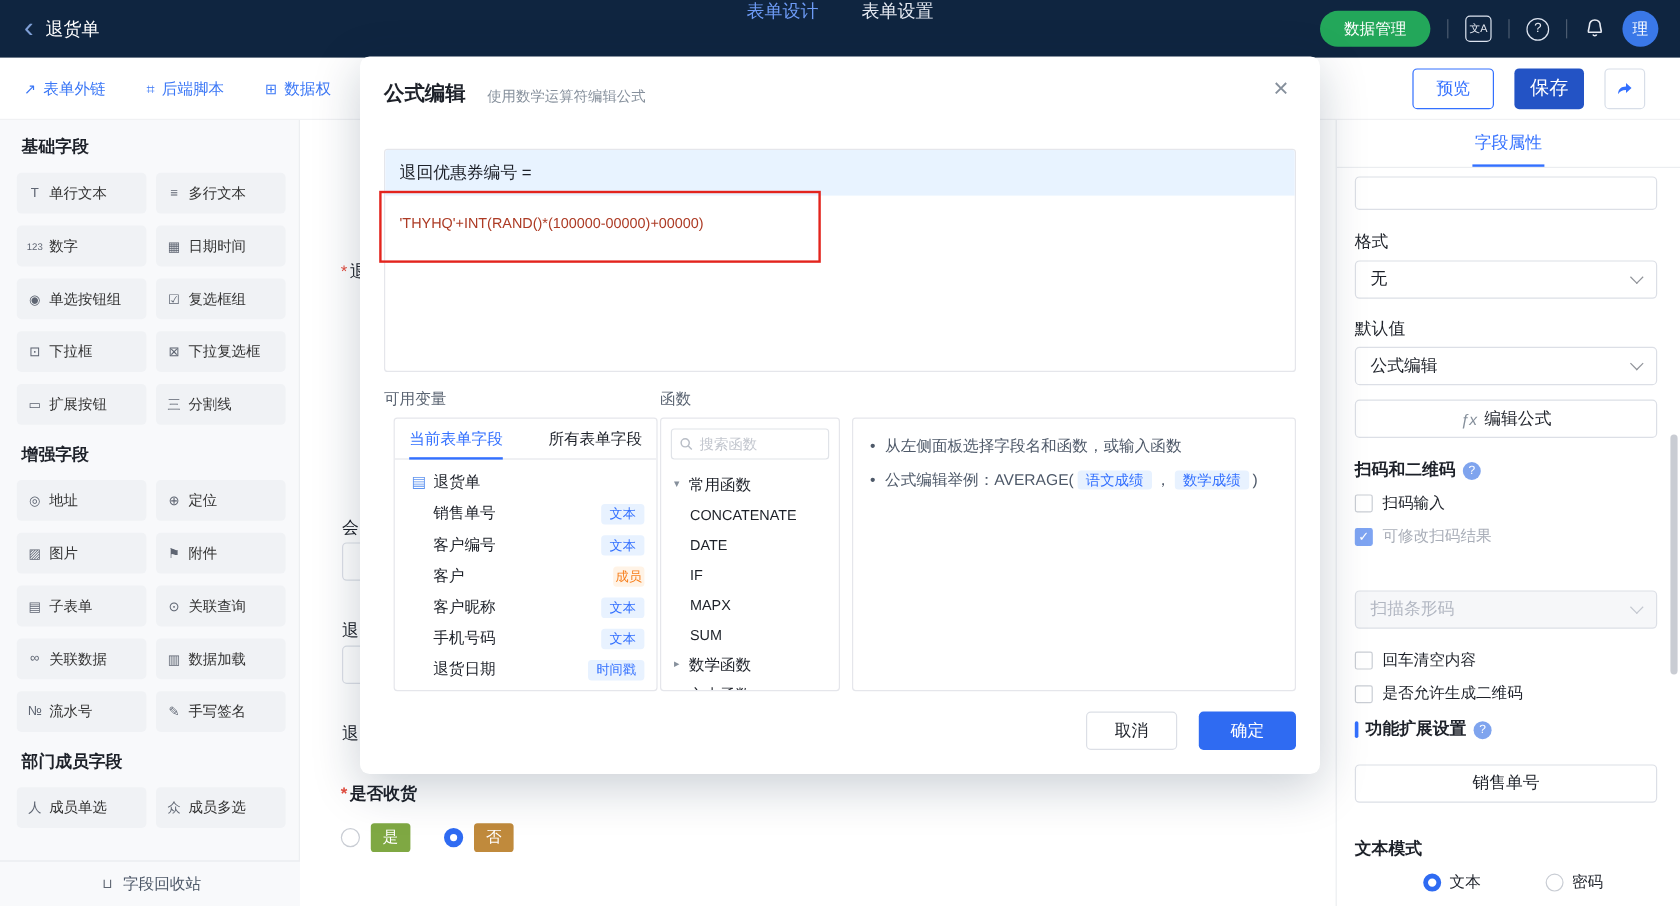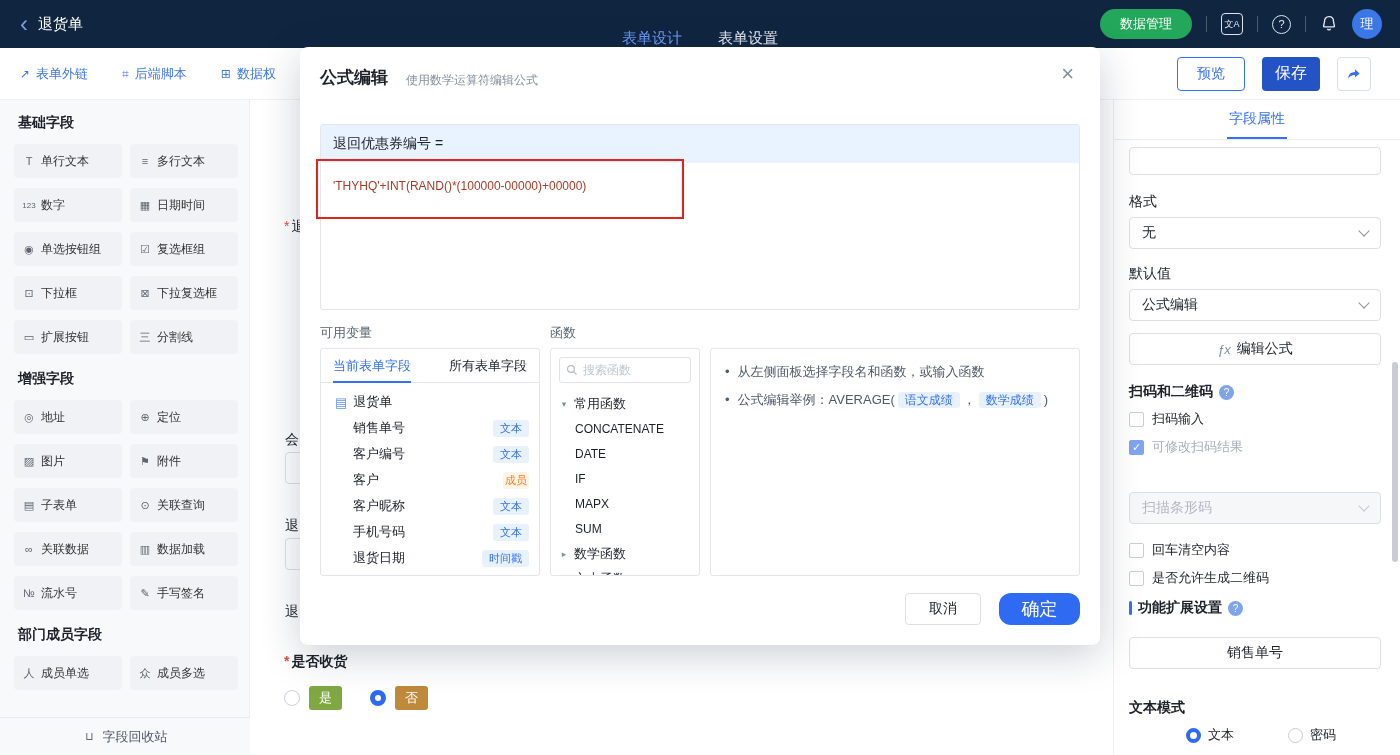--- a/index.html
+++ b/index.html
@@ -4,21 +4,21 @@
 <style>
   *{box-sizing:border-box;margin:0;padding:0}
   body{font-family:"Liberation Sans","DejaVu Sans",sans-serif;background:#fff}
   #app{position:relative;width:1400px;height:755px;background:#fff;overflow:hidden}
 
   
   .topbar{position:absolute;left:0;top:0;right:0;height:48px;background:#0F2540;display:flex;align-items:center;color:#fff;z-index:5}
   .tb-left{display:flex;align-items:center;gap:10px;padding-left:20px}
   .back{font-size:24px;line-height:20px;color:#7E9FD6;cursor:pointer}
   .tb-title{font-size:15px;font-weight:500;color:#FFFFFF}
-  .tb-tabs{position:absolute;left:50%;top:0;height:48px;transform:translateX(-50%);display:flex;gap:36px;align-items:flex-end}
+  .tb-tabs{position:absolute;left:50%;top:0;height:48px;transform:translateX(-50%);display:flex;gap:36px;align-items:flex-start}
   .tb-tab{font-size:15px;color:#E6EAF2;cursor:pointer}
   .tb-tab.active{color:#6D9BF5}
   .tb-right{margin-left:auto;display:flex;align-items:center;gap:14px;padding-right:18px}
   .btn-green{height:30px;padding:0 20px;border:none;border-radius:16px;background:#23A75A;color:#fff;font-size:13px;cursor:pointer}
   .tb-divider{width:1px;height:16px;background:rgba(255,255,255,.25)}
   .lang-box{width:22px;height:22px;border:1px solid #DDE4F0;border-radius:4px;font-size:9px;display:flex;align-items:center;justify-content:center;color:#E6EAF2;cursor:pointer}
   .help-circle{width:19px;height:19px;border:1.5px solid #DDE4F0;border-radius:50%;font-size:11px;display:flex;align-items:center;justify-content:center;color:#E6EAF2;cursor:pointer}
   .bell{display:flex;align-items:center;cursor:pointer}
   .avatar{width:30px;height:30px;border-radius:50%;background:#3A78E8;color:#fff;font-size:13px;display:flex;align-items:center;justify-content:center;cursor:pointer}
 
@@ -102,21 +102,21 @@
   .tago{background:#FFF3E6;color:#F77E1B;font-size:11px;padding:1px 2px;border-radius:3px}
   .search{margin:8px;height:26px;border:1px solid #E0E3E8;border-radius:3px;display:flex;align-items:center;gap:5px;padding:0 6px}
   .search input{border:none;outline:none;width:100px;font-size:12px;color:#4E5969;background:transparent}
   .search input::placeholder{color:#C2C6CE}
   .grow{height:25px;display:flex;align-items:center;gap:5px;padding-left:8px;font-size:13px;color:#1D2129;cursor:pointer}
   .gchev{font-size:9px;color:#86909C;width:10px;text-align:center}
   .frow{height:25px;display:flex;align-items:center;padding-left:24px;font-size:12px;color:#1D2129;cursor:pointer}
   .hrow{display:flex;gap:8px;font-size:13px;color:#4E5969;line-height:22px;margin-bottom:6px}
   .chip{background:#E8F2FF;color:#3370FF;font-size:12px;padding:1px 7px;border-radius:3px;margin:4px 3px}
   .btn-cancel{position:absolute;left:605px;top:546px;width:76px;height:32px;border:1px solid #DCDFE6;border-radius:4px;background:#fff;font-size:14px;color:#1D2129;cursor:pointer}
-  .btn-ok{position:absolute;left:699px;top:546px;width:81px;height:32px;border:none;border-radius:12px;background:#2F6BF2;font-size:18px;color:#fff;cursor:pointer}
+  .btn-ok{position:absolute;left:699px;top:546px;width:81px;height:32px;border:none;border-radius:4px;background:#2F6BF2;font-size:14px;color:#fff;cursor:pointer}
 </style>
 </head>
 <body>
 
 <div id="app">
 
   <header class="topbar">
     <div class="tb-left">
       <span class="back">‹</span>
       <span class="tb-title">退货单</span>
@@ -358,21 +358,21 @@
 
     <div class="fbox">
       <div class="fstrip">退回优惠券编号 =</div>
       <div class="fcode">'THYHQ'+INT(RAND()*(100000-00000)+00000)</div>
     </div>
     <div class="redbox"></div>
 
     <div class="m-label" style="left:20px;top:277px">可用变量</div>
     <div class="m-label" style="left:250px;top:277px">函数</div>
 
-    <div class="panel" style="left:20px;top:301px;width:220px;height:228px">
+    <div class="panel" style="left:28px;top:301px;width:220px;height:228px">
       <div class="vtabs">
         <span class="vtab active">当前表单字段</span>
         <span class="vtab">所有表单字段</span>
       </div>
       <div class="vtree">
         <div class="vform">
             <span class="doc">▤</span>
             <span>退货单</span>
           </div>
         <div class="vrow">

